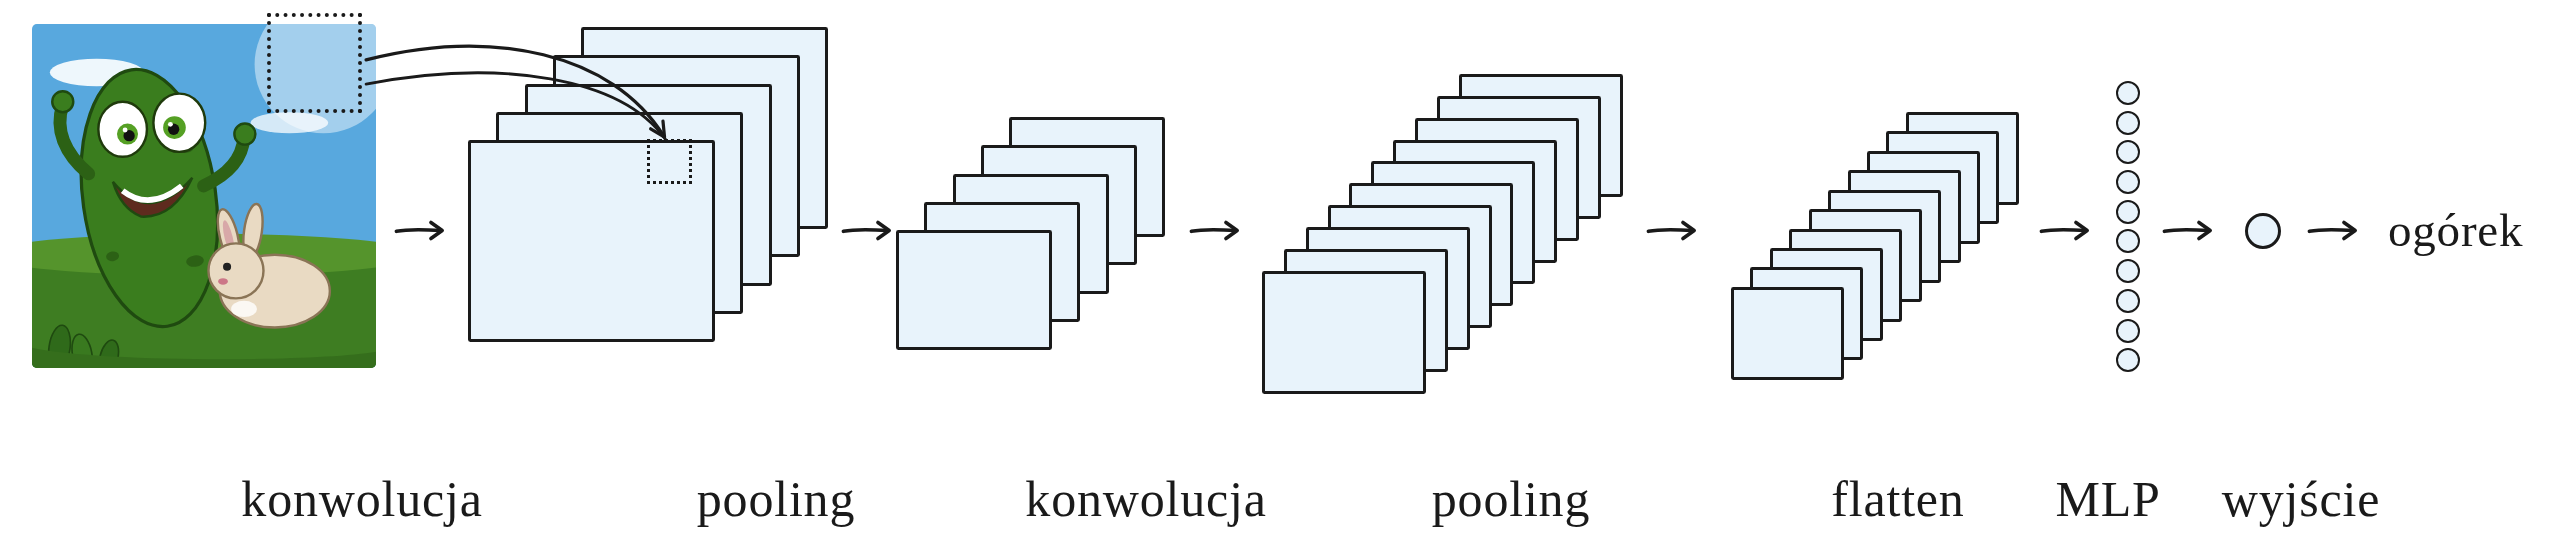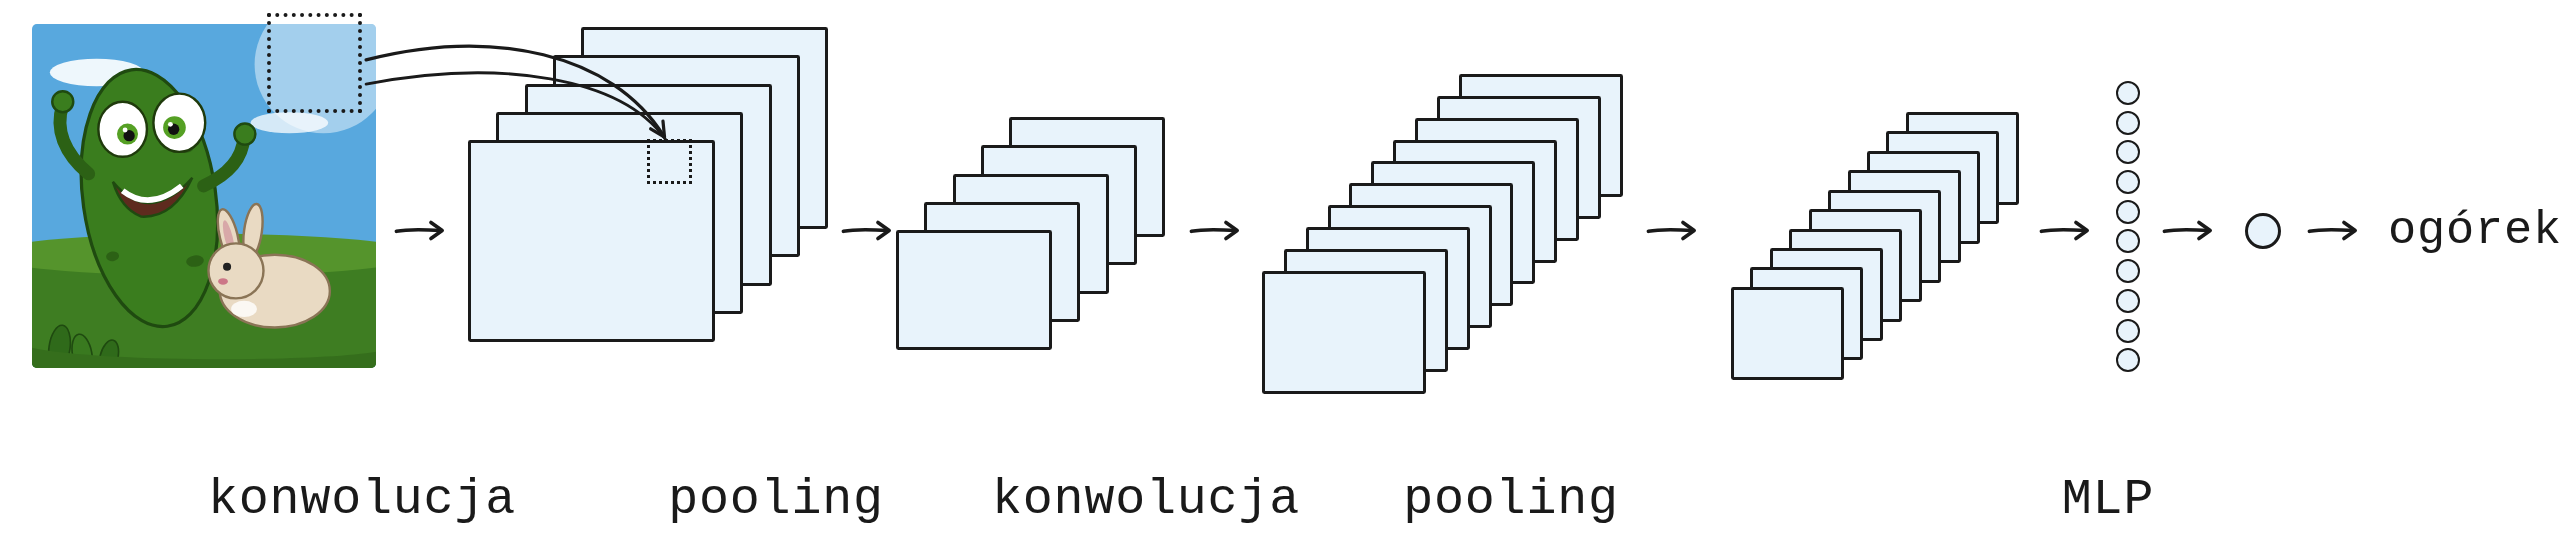--- a/index.html
+++ b/index.html
@@ -11,21 +11,21 @@
     --grass: #3e7d22;
     --cuke: #3a7d1e;
     --rabbit: #e9dac3;
   }
   .canvas {
     position: relative;
     width: 2576px;
     height: 558px;
     background: #fff;
     overflow: hidden;
-    font-family: Liberation Mono, monospace;
+    font-family: Liberation Serif, serif;
     color: var(--stroke);
   }
   .photo {
     position: absolute; left: 32px; top: 24px;
     width: 344px; height: 344px;
     border-radius: 4.9px; overflow: hidden;
   }
   .dotted {
     position: absolute; border: 4px dotted var(--stroke);
     background: transparent; z-index: 60;
@@ -238,16 +238,18 @@
     </div>
 
   <div class="out-node"></div>
 
   <div class="out-text">ogórek</div>
 
   <div class="lbl" style="left:362px;">konwolucja</div>
   <div class="lbl" style="left:776px;">pooling</div>
   <div class="lbl" style="left:1146px;">konwolucja</div>
   <div class="lbl" style="left:1511px;">pooling</div>
+  <div class="lbl" style="left:1898px;">flatten</div>
   <div class="lbl" style="left:2108px;">MLP</div>
+  <div class="lbl" style="left:2301px;">wyjście</div>
 
 </div>
 
 
 </body></html>

